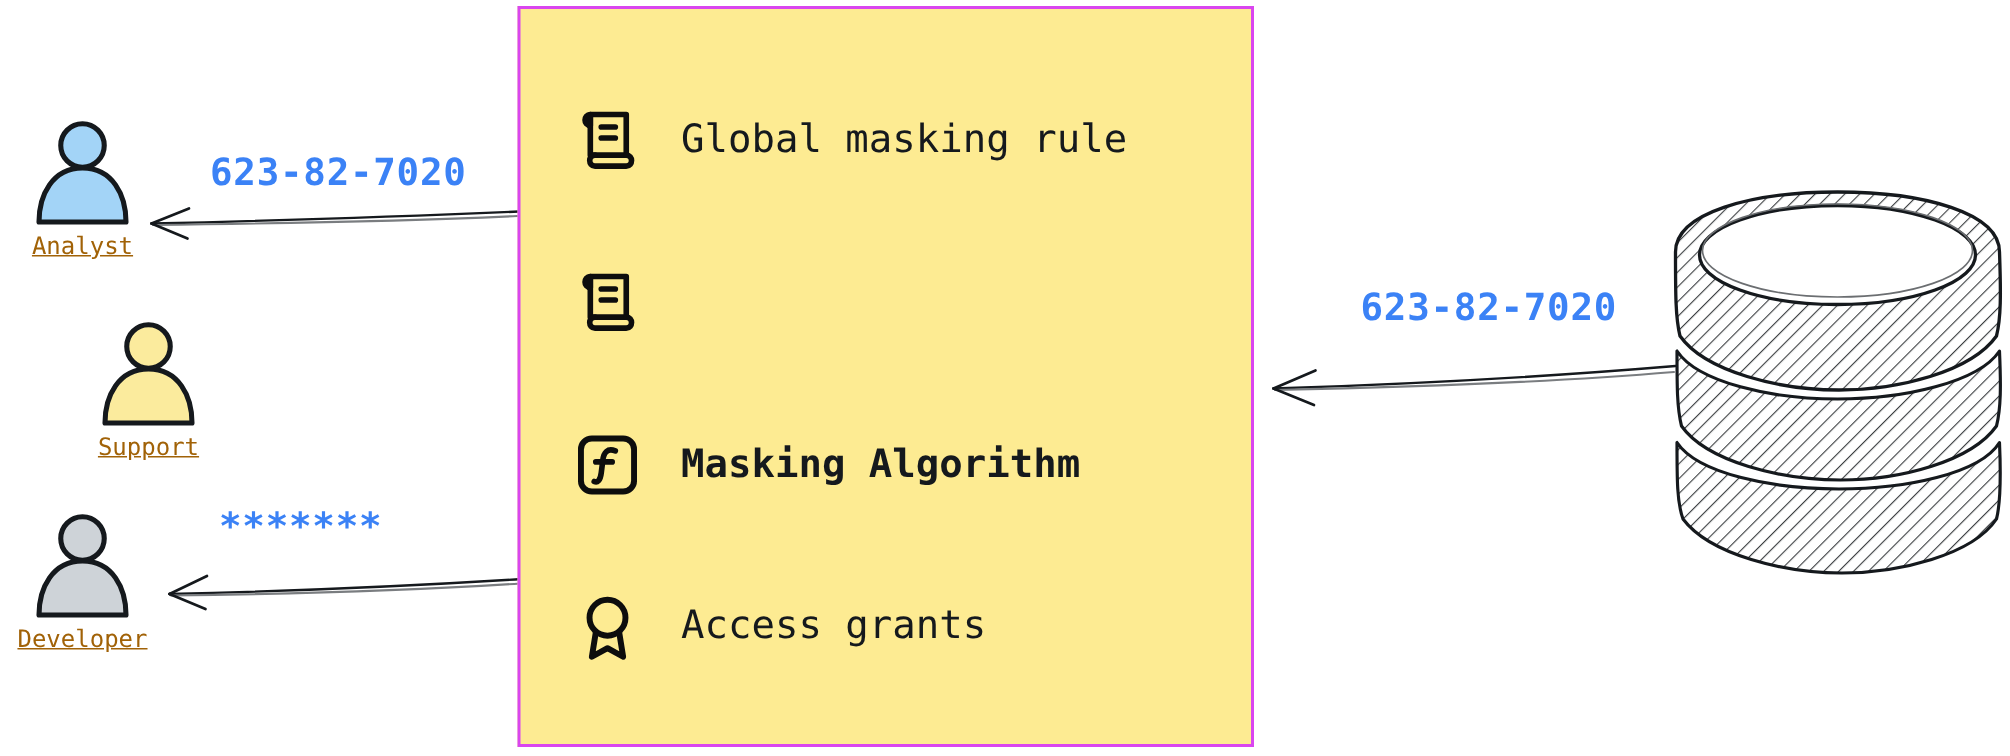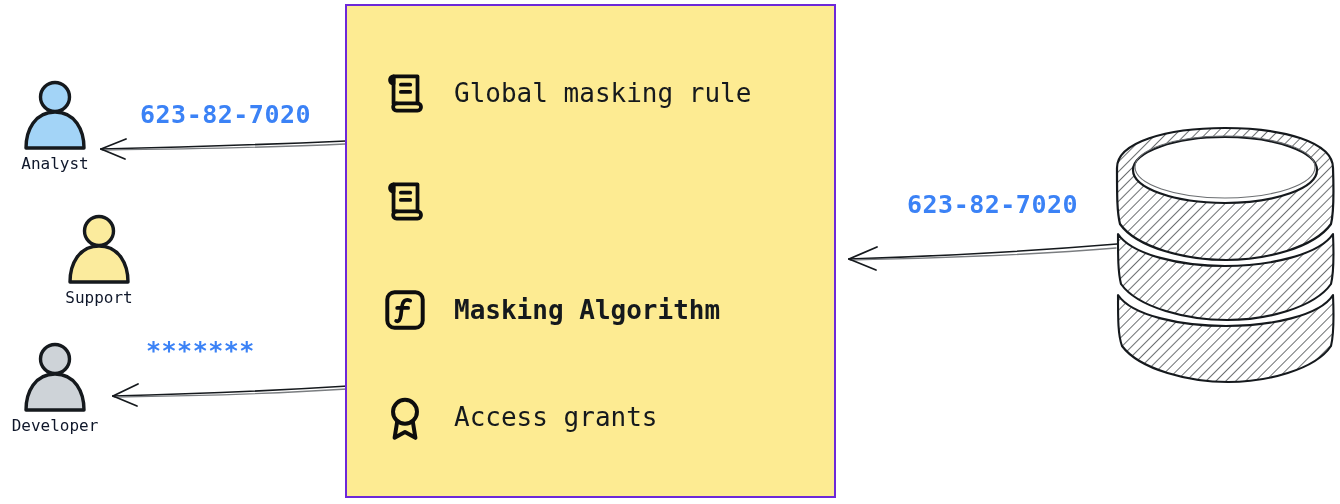--- a/index.html
+++ b/index.html
@@ -26,24 +26,25 @@
   }
   .actor-figure {
     width: 80px;
     height: 80px;
     margin: 0 auto;
     display: block;
   }
   .actor-label {
     font-family: "DejaVu Sans Mono", "Liberation Mono", monospace;
     font-size: 16px;
-    color: #0f172a;
+    color: #a16207;
     letter-spacing: 0px;
     margin-top: -4px;
     white-space: nowrap;
+    text-decoration: underline;
   }
 
   
   .arrow-group {
     position: absolute;
   }
   .arrow-label {
     position: absolute;
     font-family: "DejaVu Sans Mono", "Liberation Mono", monospace;
     font-size: 25px;
@@ -58,21 +59,21 @@
   }
 
   
   #policy-panel {
     position: absolute;
     left: 345px;
     top: 4px;
     width: 491px;
     height: 494px;
     background: #fdeb92;
-    border: 2px solid #6d28d9;
+    border: 2px solid #d946ef;
     box-sizing: border-box;
   }
   #policy-list {
     position: absolute;
     left: 0;
     top: 0;
     width: 100%;
     height: 100%;
   }
   .policy-item {

